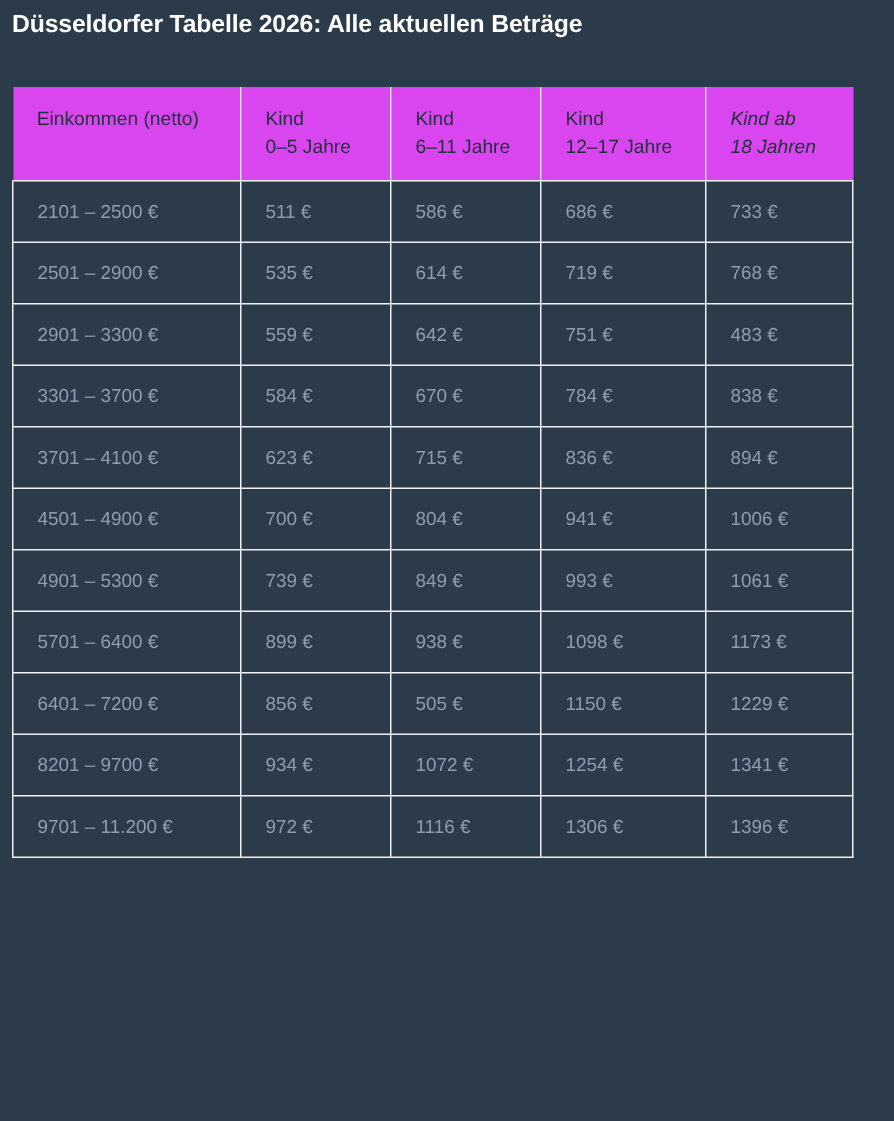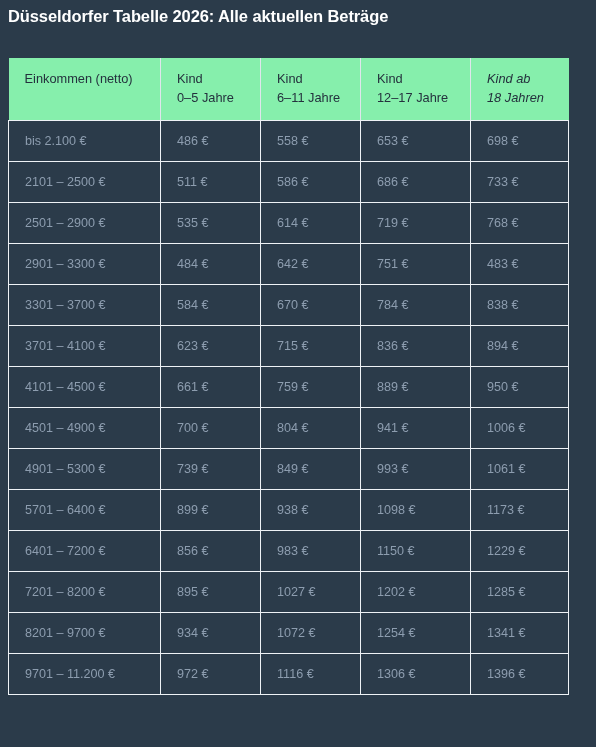--- a/index.html
+++ b/index.html
@@ -40,21 +40,21 @@
     width: 560px;
     table-layout: fixed;
   }
   table.dt col.c0 { width: 152px; }
   table.dt col.c1 { width: 100px; }
   table.dt col.c2 { width: 100px; }
   table.dt col.c3 { width: 110px; }
   table.dt col.c4 { width: 98px; }
 
   table.dt thead th {
-    background: #86efac;
+    background: #d946ef;
     color: #24313d;
     font-size: 12.8px;
     font-weight: normal;
     text-align: left;
     padding: 12px 0 13px 16px;
     vertical-align: top;
     line-height: 1.45;
     border-right: 1px solid #dfe6ec;
     border-bottom: 1px solid #eef2f6;
     box-sizing: border-box;
@@ -119,69 +119,55 @@
               <span class="ln">12–17 Jahre</span>
             </th>
             <th>
               <span class="ln">Kind ab</span>
               <span class="ln">18 Jahren</span>
             </th>
           </tr>
       </thead>
       <tbody id="body-rows">
           <tr>
-            <td>bis 2.100 €</td>
-            <td>486 €</td>
-            <td>558 €</td>
-            <td>653 €</td>
-            <td>698 €</td>
-          </tr>
-          <tr>
             <td>2101 – 2500 €</td>
             <td>511 €</td>
             <td>586 €</td>
             <td>686 €</td>
             <td>733 €</td>
           </tr>
           <tr>
             <td>2501 – 2900 €</td>
             <td>535 €</td>
             <td>614 €</td>
             <td>719 €</td>
             <td>768 €</td>
           </tr>
           <tr>
             <td>2901 – 3300 €</td>
-            <td>484 €</td>
+            <td>559 €</td>
             <td>642 €</td>
             <td>751 €</td>
             <td>483 €</td>
           </tr>
           <tr>
             <td>3301 – 3700 €</td>
             <td>584 €</td>
             <td>670 €</td>
             <td>784 €</td>
             <td>838 €</td>
           </tr>
           <tr>
             <td>3701 – 4100 €</td>
             <td>623 €</td>
             <td>715 €</td>
             <td>836 €</td>
             <td>894 €</td>
           </tr>
           <tr>
-            <td>4101 – 4500 €</td>
-            <td>661 €</td>
-            <td>759 €</td>
-            <td>889 €</td>
-            <td>950 €</td>
-          </tr>
-          <tr>
             <td>4501 – 4900 €</td>
             <td>700 €</td>
             <td>804 €</td>
             <td>941 €</td>
             <td>1006 €</td>
           </tr>
           <tr>
             <td>4901 – 5300 €</td>
             <td>739 €</td>
             <td>849 €</td>
@@ -191,30 +177,23 @@
           <tr>
             <td>5701 – 6400 €</td>
             <td>899 €</td>
             <td>938 €</td>
             <td>1098 €</td>
             <td>1173 €</td>
           </tr>
           <tr>
             <td>6401 – 7200 €</td>
             <td>856 €</td>
-            <td>983 €</td>
+            <td>505 €</td>
             <td>1150 €</td>
             <td>1229 €</td>
-          </tr>
-          <tr>
-            <td>7201 – 8200 €</td>
-            <td>895 €</td>
-            <td>1027 €</td>
-            <td>1202 €</td>
-            <td>1285 €</td>
           </tr>
           <tr>
             <td>8201 – 9700 €</td>
             <td>934 €</td>
             <td>1072 €</td>
             <td>1254 €</td>
             <td>1341 €</td>
           </tr>
           <tr>
             <td>9701 – 11.200 €</td>

